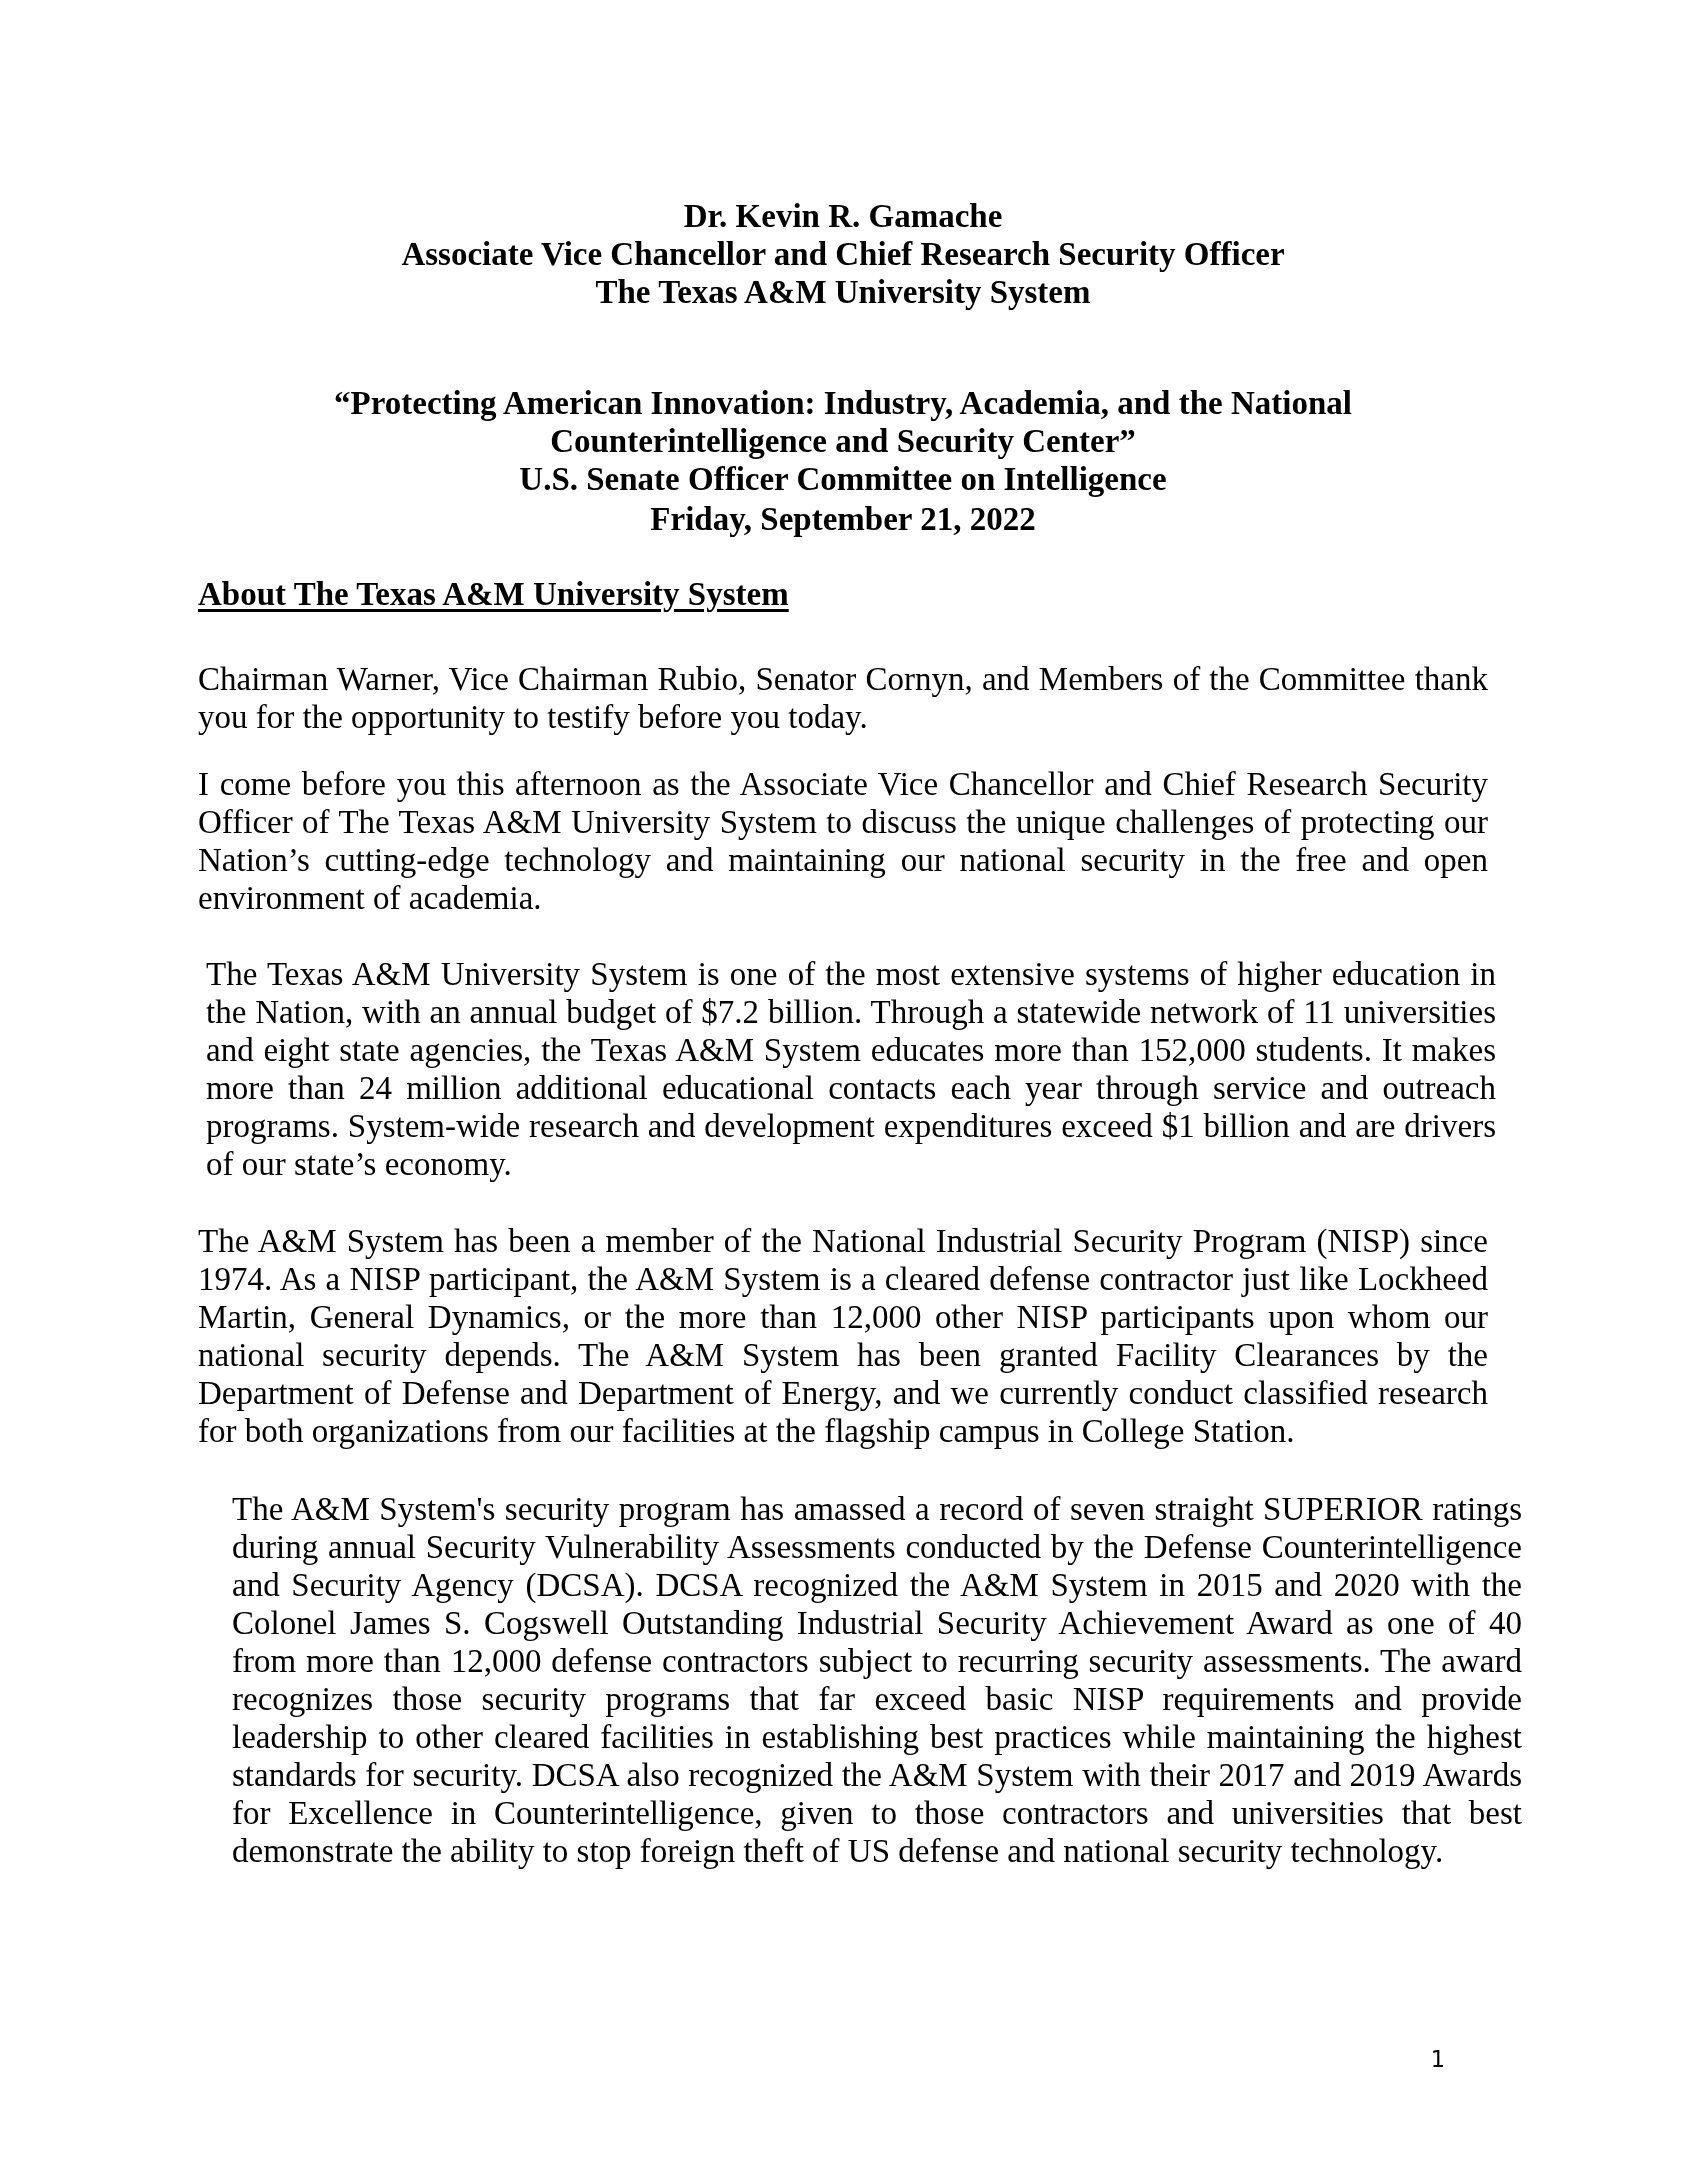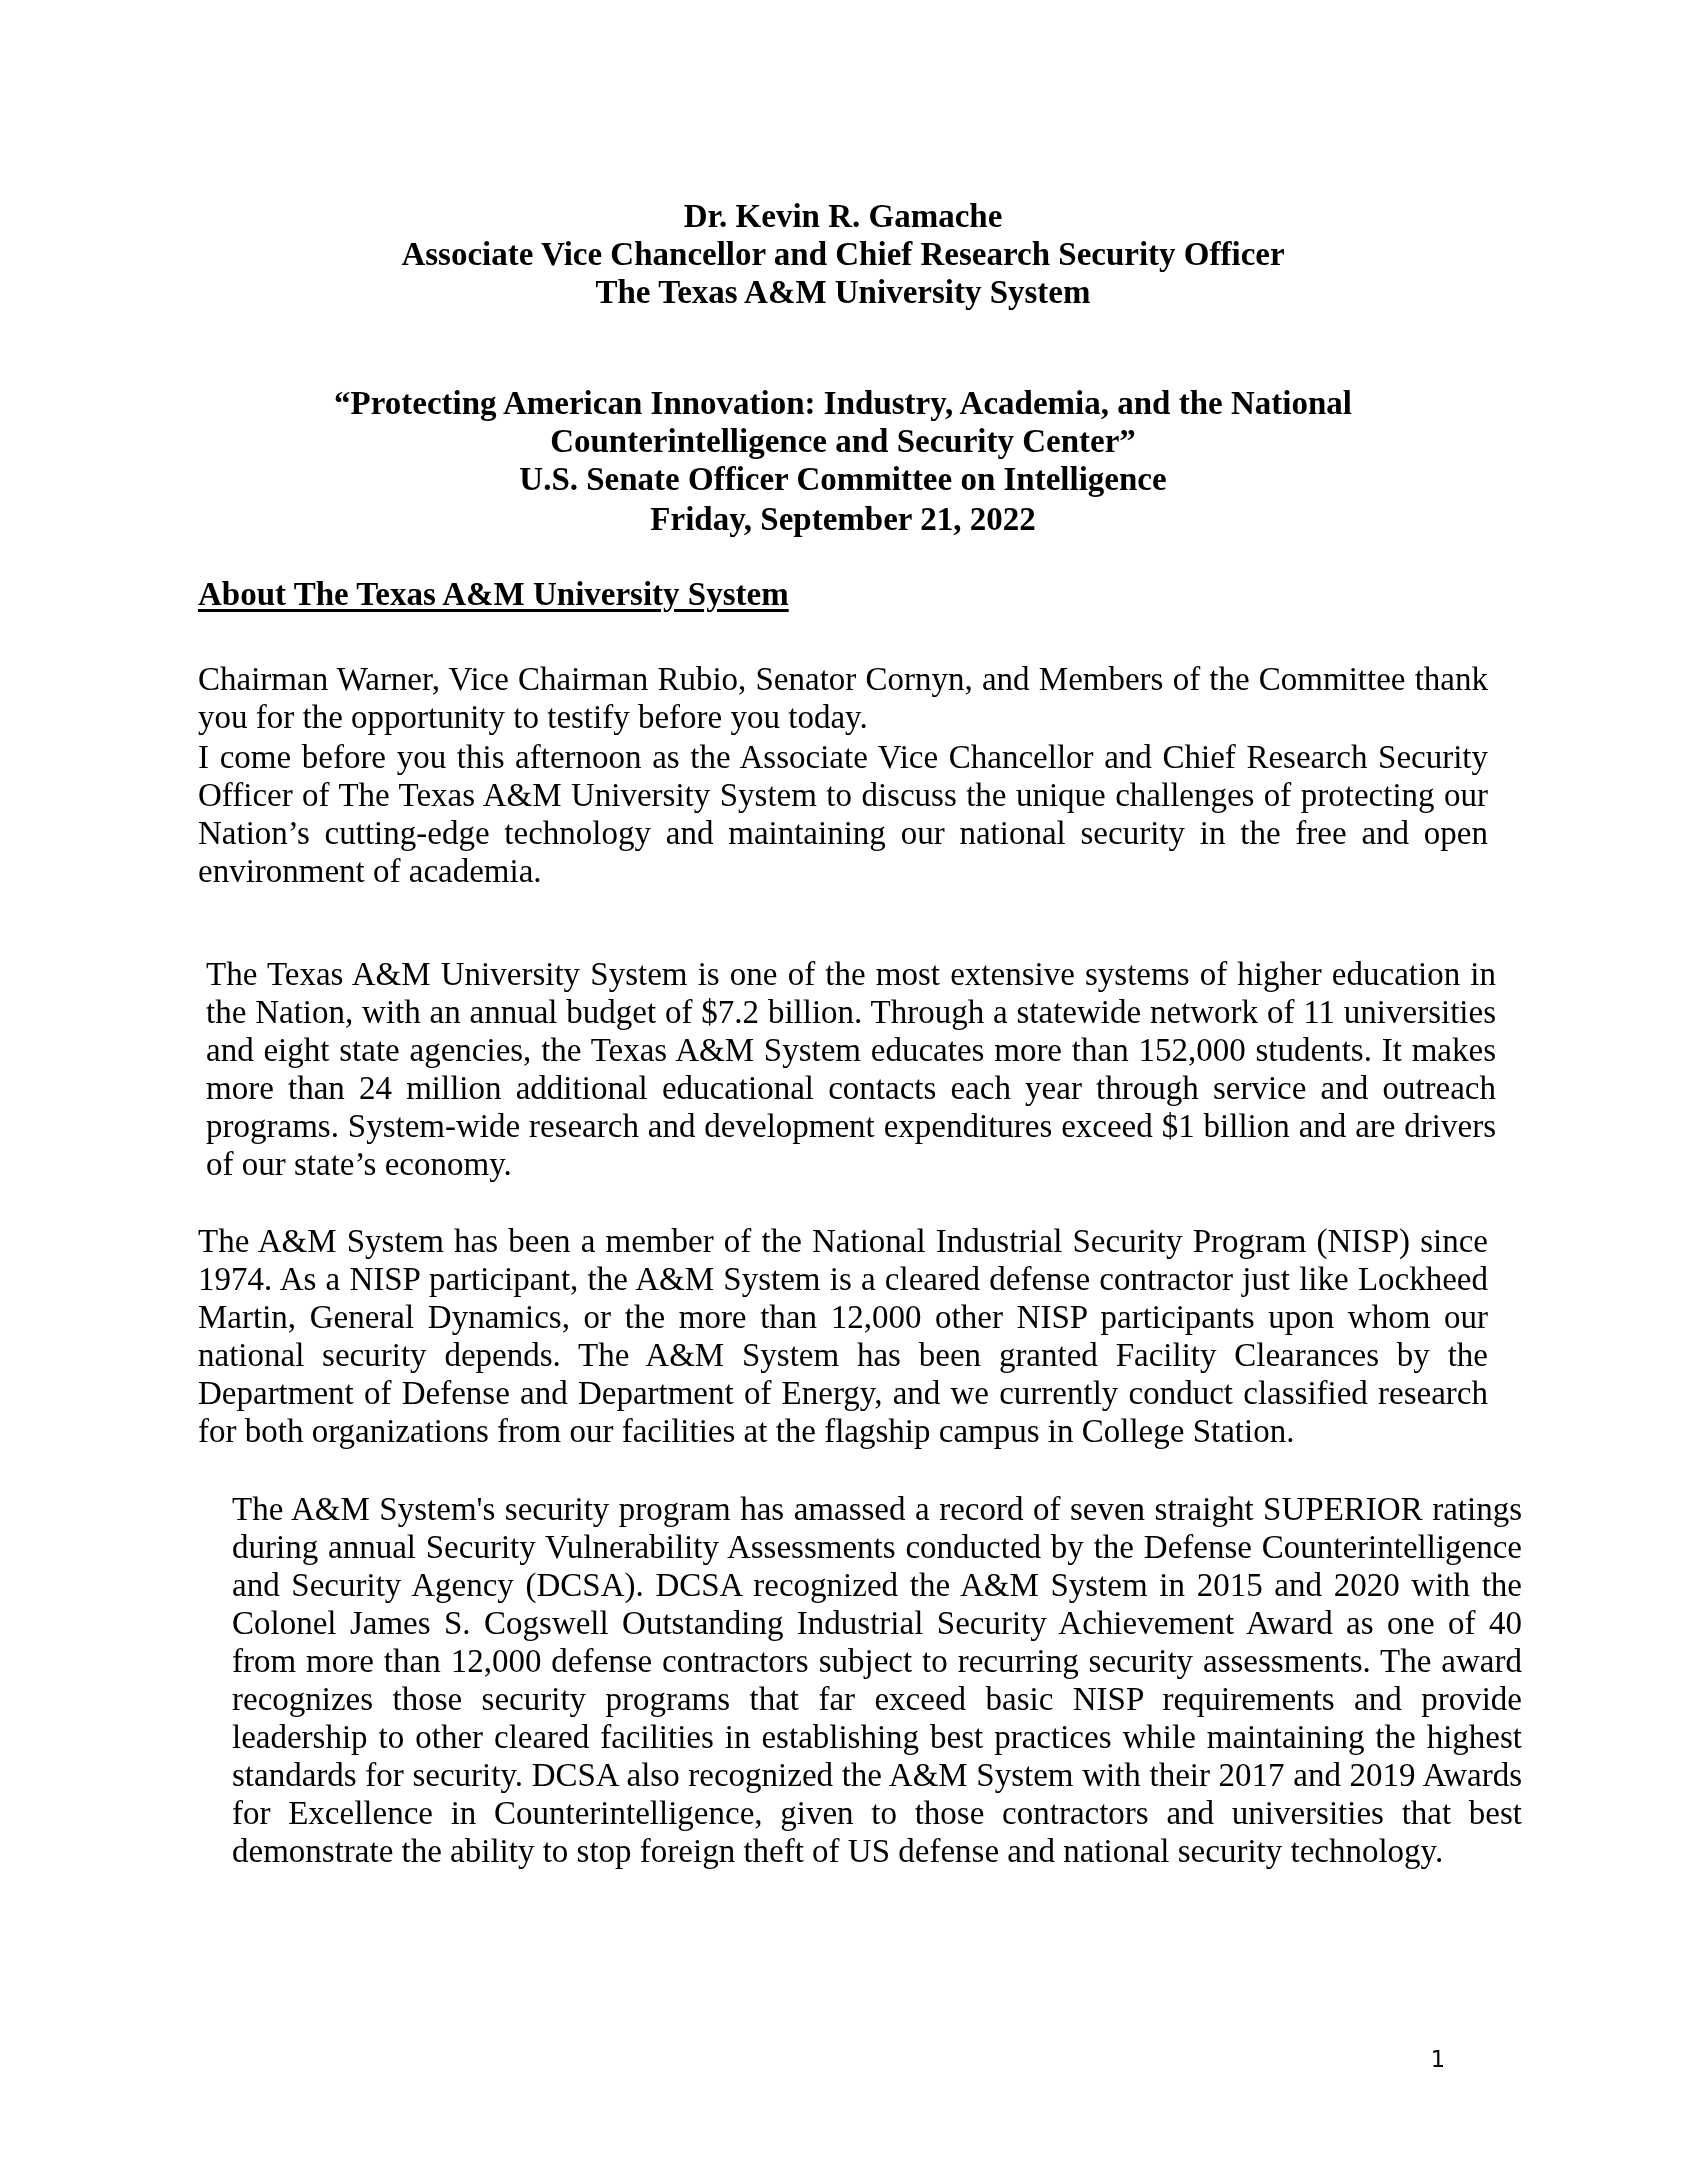--- a/index.html
+++ b/index.html
@@ -54,21 +54,21 @@
     .para {
       position: absolute;
       left: 0;
       width: 1290px;
       font-size: 33px;
       line-height: 38px;
       text-align: justify;
       margin: 0;
     }
     #p1 { top: 652px; margin-top: 8px; }
-    #p2 { top: 738px; }
+    #p2 { top: 765px; }
     #p3 { top: 955px; margin-left: 8px; }
     #p4 { top: 1222px; }
     #p5 { top: 1490px; margin-left: 34px; }
 
     .page-number {
       position: absolute;
       right: 43px;
       top: 2046px;
       font-family: "DejaVu Sans", "Liberation Sans", sans-serif;
       font-size: 22.5px;

